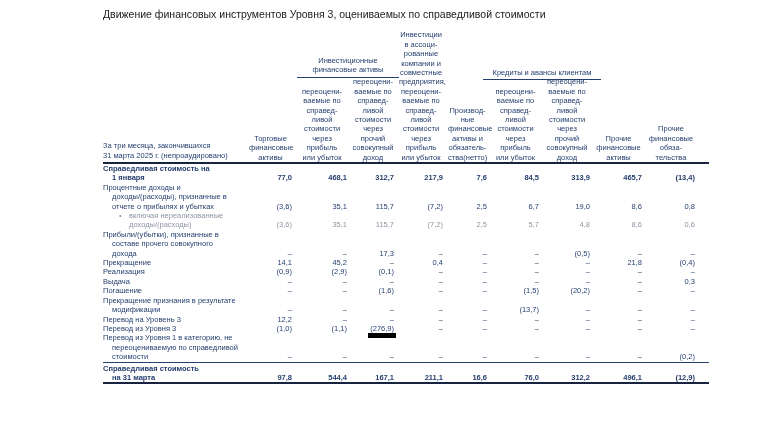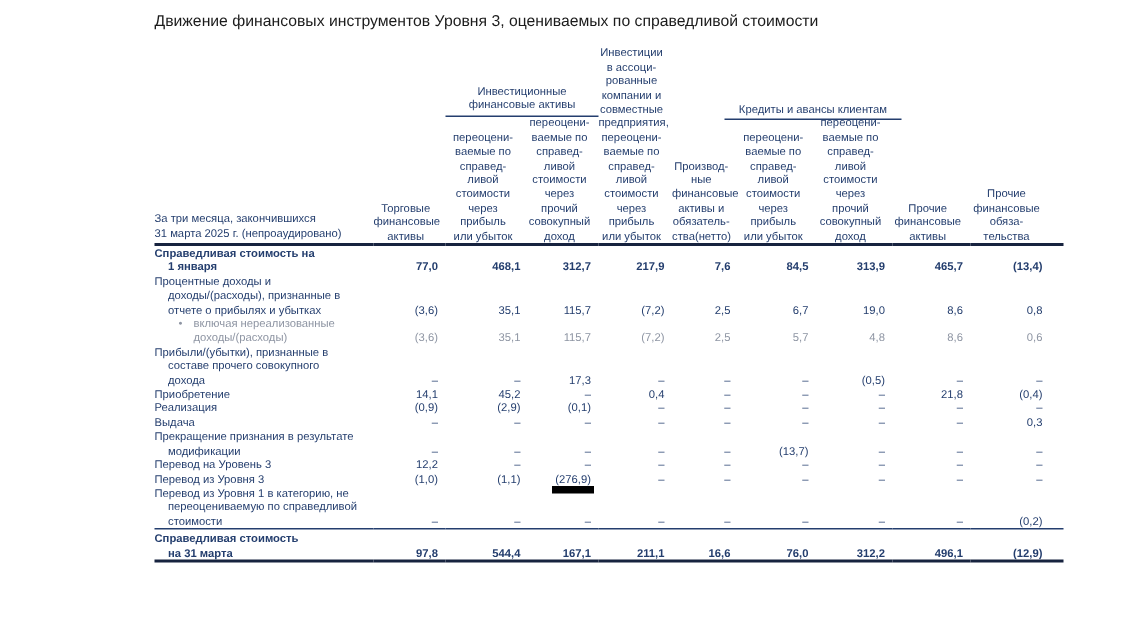--- a/index.html
+++ b/index.html
@@ -183,21 +183,21 @@
             <td>–</td>
             <td>17,3</td>
             <td>–</td>
             <td>–</td>
             <td>–</td>
             <td>(0,5)</td>
             <td>–</td>
             <td>–</td>
           </tr>
           <tr>
-            <td class="lbl">Приобретение</td>
+            <td class="lbl">Прекращение</td>
             <td>14,1</td>
             <td>45,2</td>
             <td>–</td>
             <td>0,4</td>
             <td>–</td>
             <td>–</td>
             <td>–</td>
             <td>21,8</td>
             <td>(0,4)</td>
           </tr>
@@ -217,20 +217,32 @@
             <td class="lbl">Выдача</td>
             <td>–</td>
             <td>–</td>
             <td>–</td>
             <td>–</td>
             <td>–</td>
             <td>–</td>
             <td>–</td>
             <td>–</td>
             <td>0,3</td>
+          </tr>
+          <tr>
+            <td class="lbl">Погашение</td>
+            <td>–</td>
+            <td>–</td>
+            <td>(1,6)</td>
+            <td>–</td>
+            <td>–</td>
+            <td>(1,5)</td>
+            <td>(20,2)</td>
+            <td>–</td>
+            <td>–</td>
           </tr>
           <tr>
             <td class="lbl">Прекращение признания в результате
 модификации</td>
             <td>–</td>
             <td>–</td>
             <td>–</td>
             <td>–</td>
             <td>–</td>
             <td>(13,7)</td>

